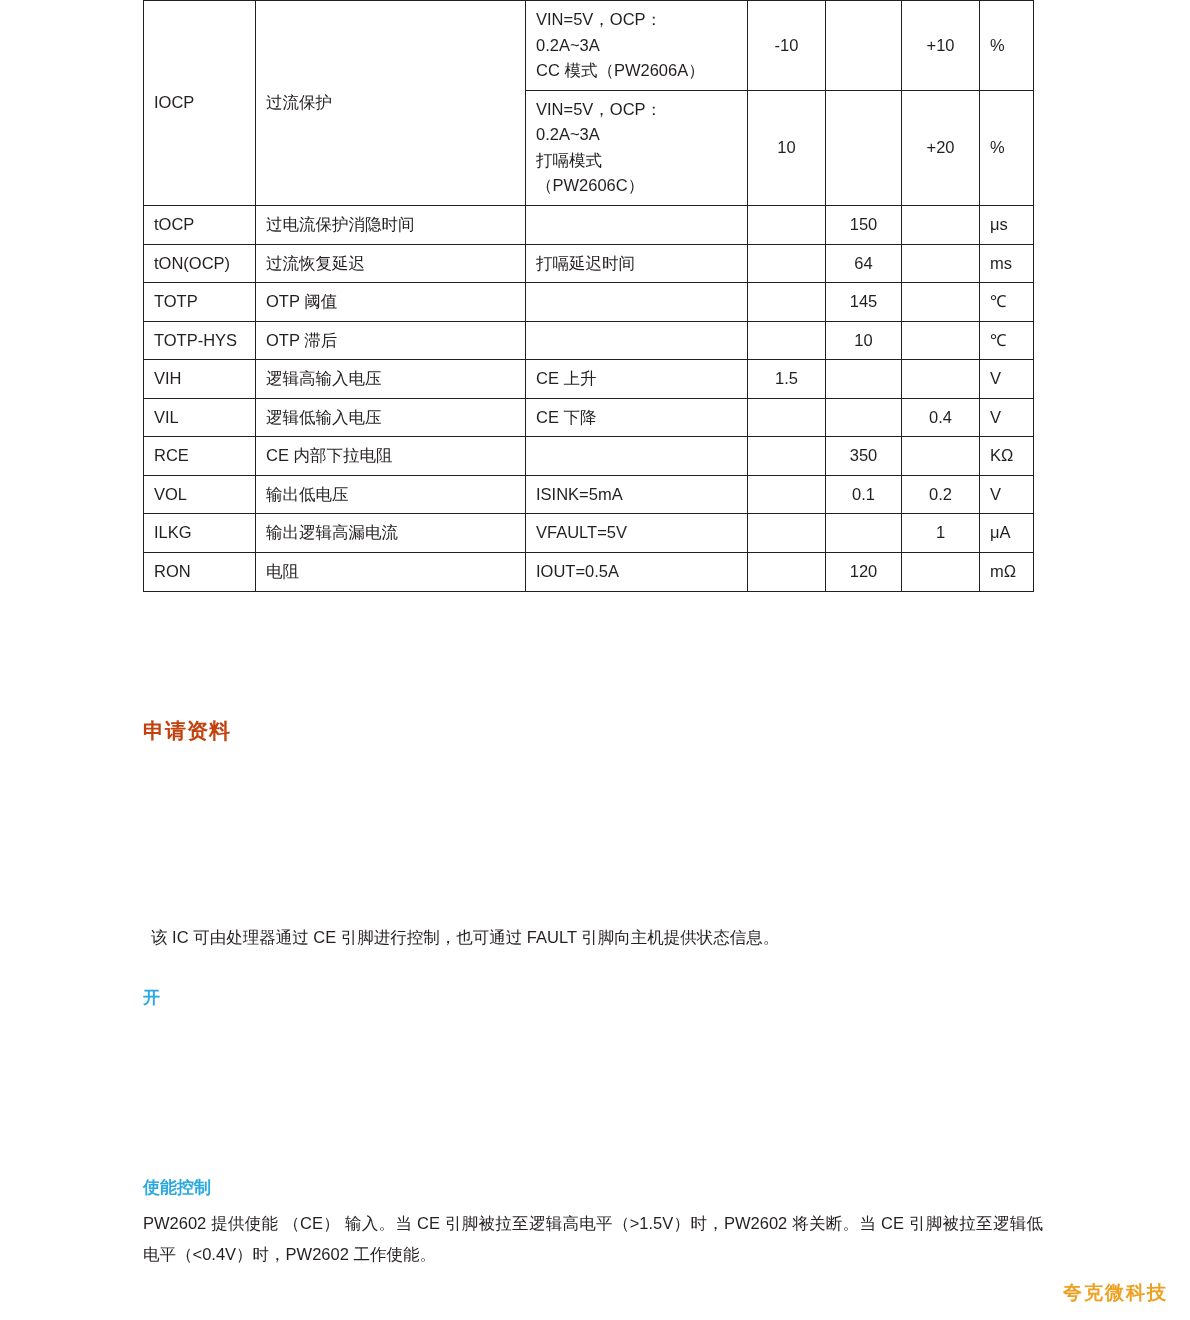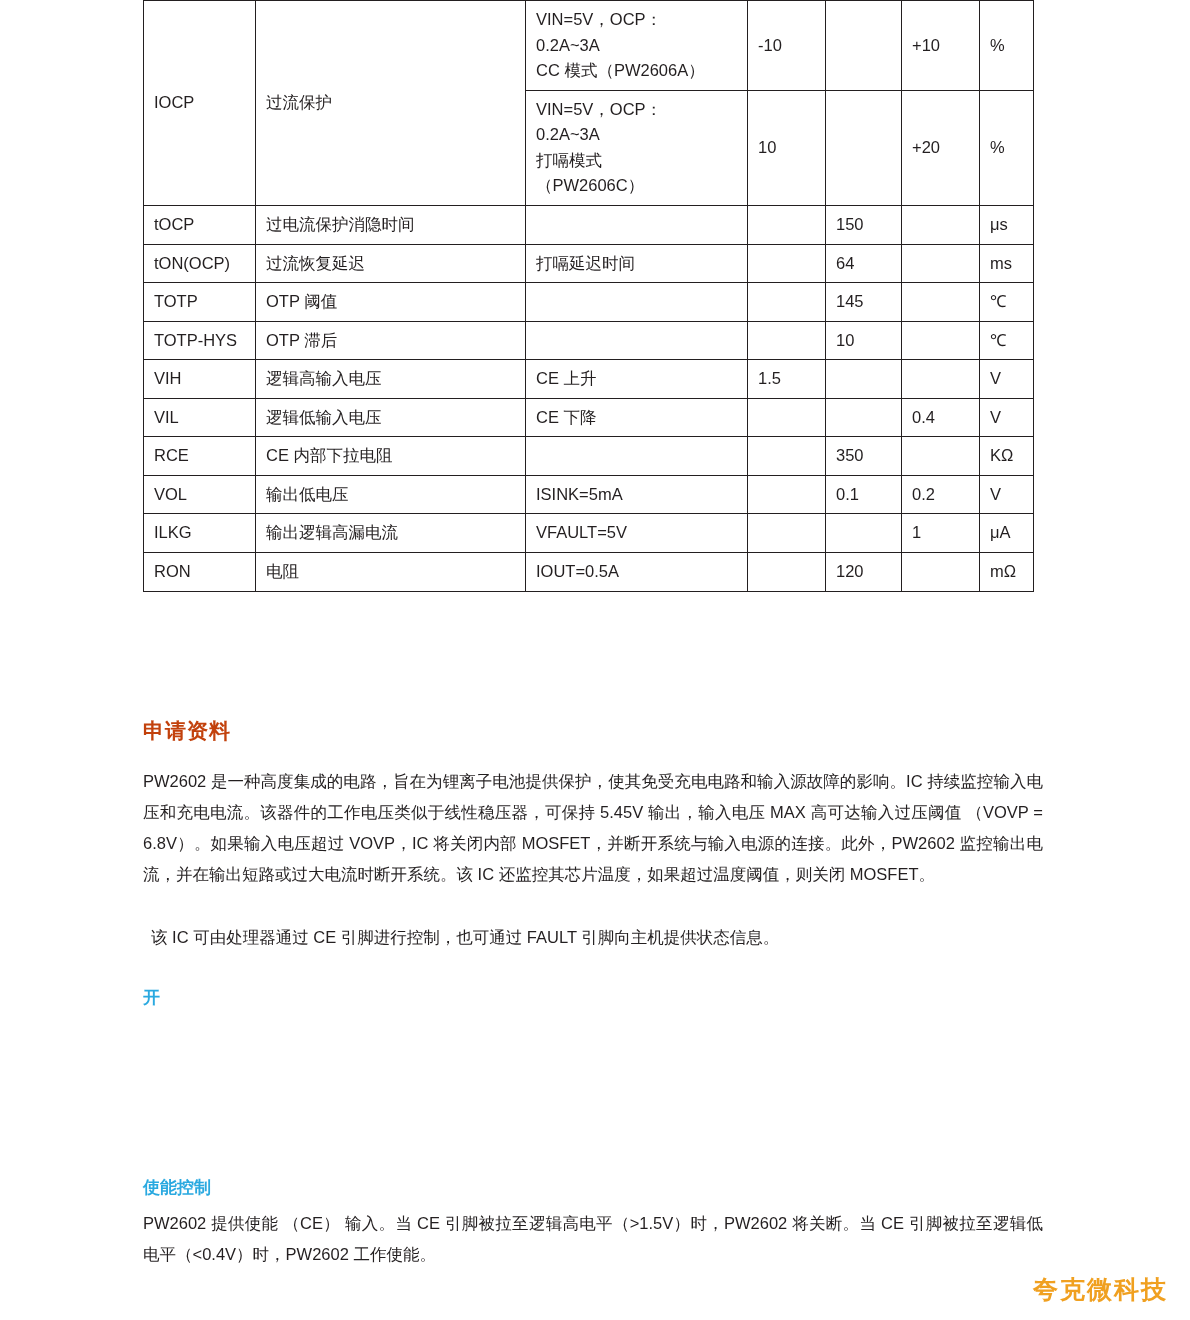--- a/index.html
+++ b/index.html
@@ -40,21 +40,21 @@
   }
   .col-sym   { width: 112px; }
   .col-param { width: 270px; }
   .col-cond  { width: 222px; }
   .col-min   { width: 78px; }
   .col-typ   { width: 76px; }
   .col-max   { width: 78px; }
   .col-unit  { width: 54px; }
 
   .cell-top { vertical-align: top; }
-  .num { text-align: left; margin-top: 44px; }
+  .num { text-align: center; margin-top: 44px; }
   .nowrap { white-space: nowrap; }
   .cond-lines div { white-space: nowrap; }
 
   
   .section-title {
     position: absolute;
     left: 143px;
     font-size: 21px;
     font-weight: bold;
     color: #c2410c;
@@ -74,21 +74,21 @@
     font-size: 16.5px;
     line-height: 31px;
     text-align: justify;
     text-justify: inter-ideograph;
     color: #231f20;
   }
   .watermark {
     position: absolute;
     right: 22px;
     bottom: 14px;
-    font-size: 25px;
+    font-size: 19px;
     color: #f0a020;
     letter-spacing: 2px;
     font-weight: bold;
   }
 </style>
 </head>
 <body>
 
 <div class="page">
 
@@ -227,21 +227,20 @@
         <td>IOUT=0.5A</td>
         <td class="num"></td>
         <td class="num">120</td>
         <td class="num"></td>
         <td>mΩ</td>
       </tr>
     </tbody>
   </table>
 
   <div class="section-title" style="top:717px;">申请资料</div>
-  <div class="para" style="top:766px;">PW2602 是一种高度集成的电路，旨在为锂离子电池提供保护，使其免受充电电路和输入源故障的影响。IC 持续监控输入电压和充电电流。该器件的工作电压类似于线性稳压器，可保持 5.45V 输出，输入电压 MAX 高可达输入过压阈值 （VOVP = 6.8V）。如果输入电压超过 VOVP，IC 将关闭内部 MOSFET，并断开系统与输入电源的连接。此外，PW2602 监控输出电流，并在输出短路或过大电流时断开系统。该 IC 还监控其芯片温度，如果超过温度阈值，则关闭 MOSFET。</div>
   <div class="para" style="top:922px;margin-left:8px;">该 IC 可由处理器通过 CE 引脚进行控制，也可通过 FAULT 引脚向主机提供状态信息。</div>
 
   <div class="sub-title" style="top:986px;">开</div>
 
   <div class="sub-title" style="top:1176px;">使能控制</div>
   <div class="para" style="top:1208px;">PW2602 提供使能 （CE） 输入。当 CE 引脚被拉至逻辑高电平（&gt;1.5V）时，PW2602 将关断。当 CE 引脚被拉至逻辑低电平（&lt;0.4V）时，PW2602 工作使能。</div>
 
   <div class="watermark">夸克微科技</div>
 
 </div>

